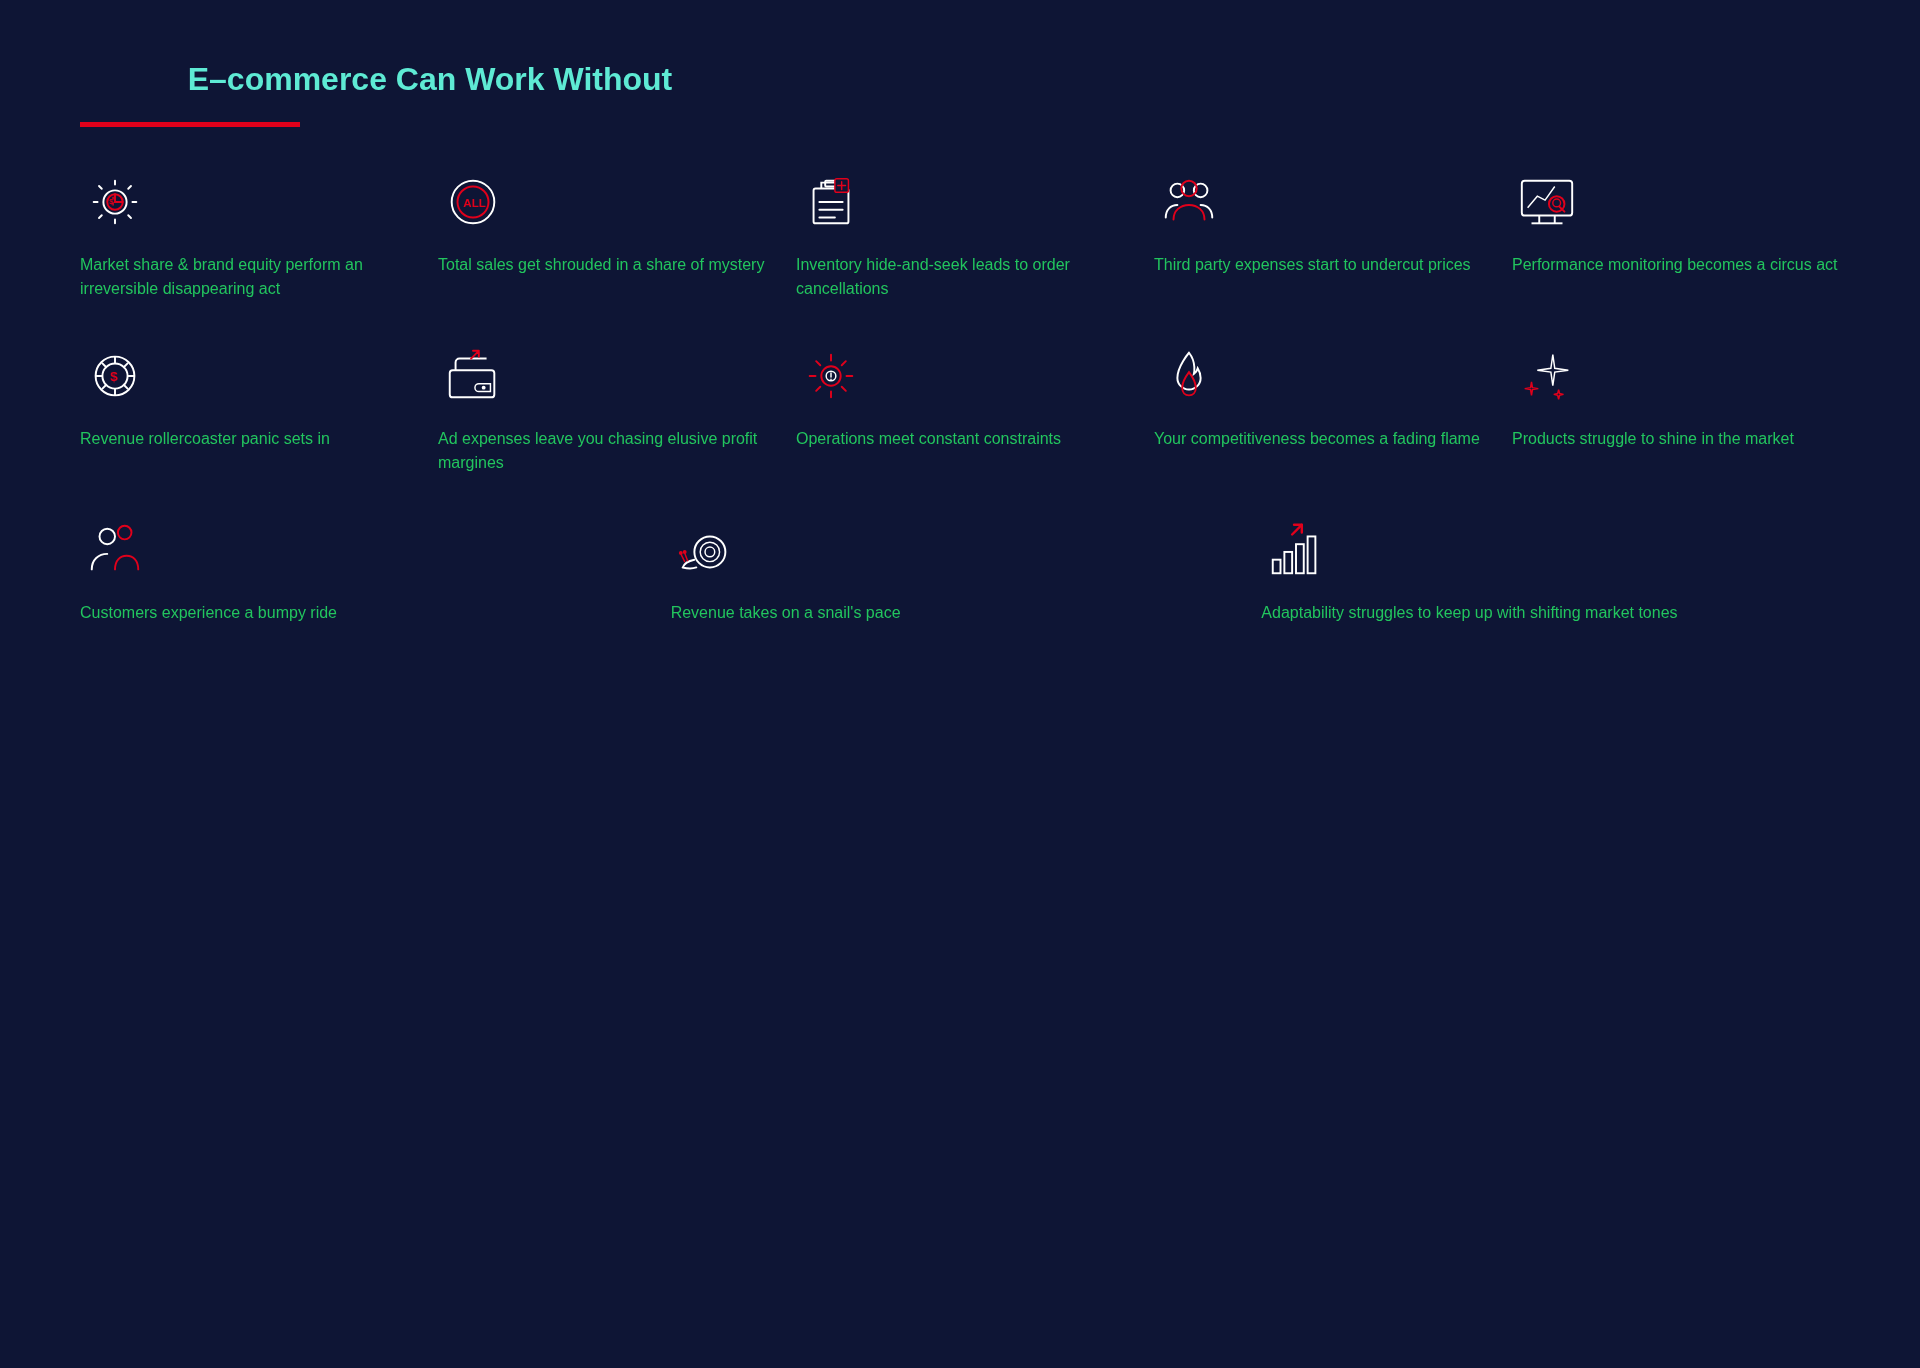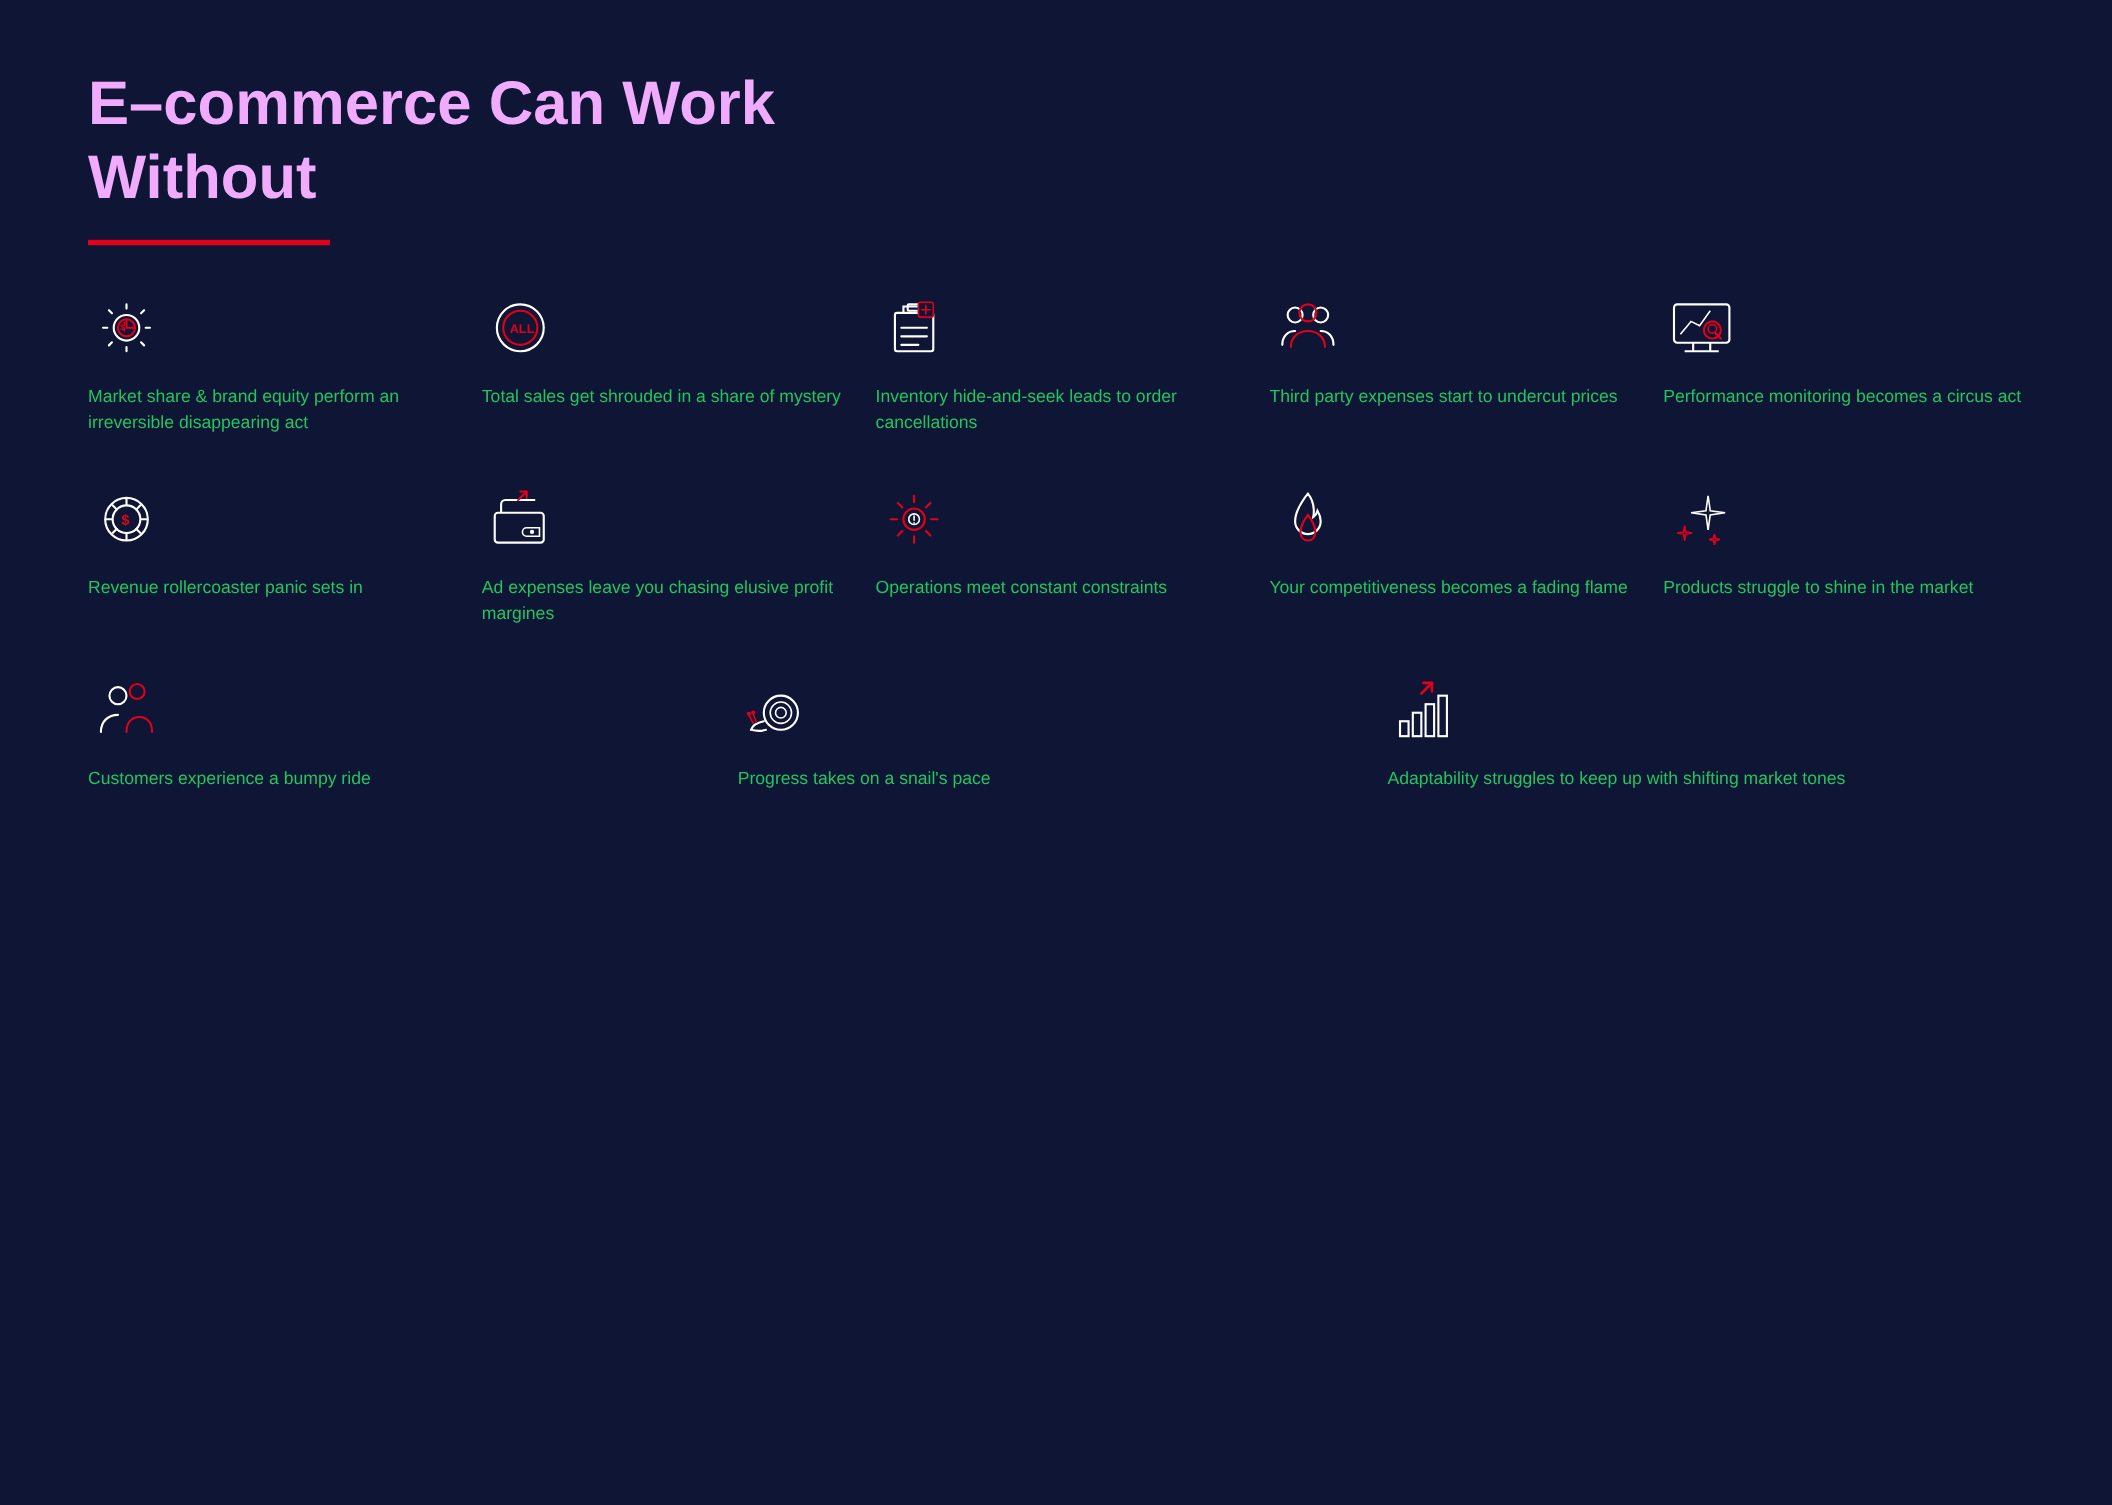--- a/index.html
+++ b/index.html
@@ -7,25 +7,26 @@
       background-color: #0e1535;
       font-family: 'Arial', sans-serif;
       color: #ffffff;
       min-height: 100vh;
       padding: 60px 80px 60px 80px;
     }
     .header {
       margin-bottom: 10px;
     }
     .title {
-      font-size: 56px;
+      font-size: 32px;
       font-weight: 900;
       line-height: 1.2;
-      color: #f0abfc;
+      color: #5eead4;
       max-width: 700px;
+      text-align: center;
     }
     .red-line {
       width: 220px;
       height: 5px;
       background-color: #e0001b;
       margin-top: 24px;
       margin-bottom: 40px;
     }
     .grid {
       display: grid;
@@ -258,21 +259,21 @@
         <circle cx="36" cy="34" r="5" stroke="#ffffff" stroke-width="1.5" fill="none"></circle>
 
         <path d="M20 42 Q10 44 8 50 Q16 52 22 50" stroke="#ffffff" stroke-width="2" stroke-linecap="round" fill="none"></path>
 
         <line x1="10" y1="44" x2="6" y2="36" stroke="#e0001b" stroke-width="1.5" stroke-linecap="round"></line>
         <line x1="13" y1="43" x2="10" y2="35" stroke="#e0001b" stroke-width="1.5" stroke-linecap="round"></line>
         <circle cx="6" cy="35" r="2" fill="#e0001b"></circle>
         <circle cx="10" cy="34" r="2" fill="#e0001b"></circle>
       </svg>
     </div>
-    <div class="item-text">Progress takes on a snail's pace</div>
+    <div class="item-text">Revenue takes on a snail's pace</div>
   </div>
 
   <div class="item">
     <div class="icon-wrap">
       <svg viewBox="0 0 64 64" fill="none" xmlns="http://www.w3.org/2000/svg">
 
         <rect x="8" y="42" width="8" height="14" stroke="#ffffff" stroke-width="2" fill="none"></rect>
         <rect x="20" y="34" width="8" height="22" stroke="#ffffff" stroke-width="2" fill="none"></rect>
         <rect x="32" y="26" width="8" height="30" stroke="#ffffff" stroke-width="2" fill="none"></rect>
         <rect x="44" y="18" width="8" height="38" stroke="#ffffff" stroke-width="2" fill="none"></rect>

